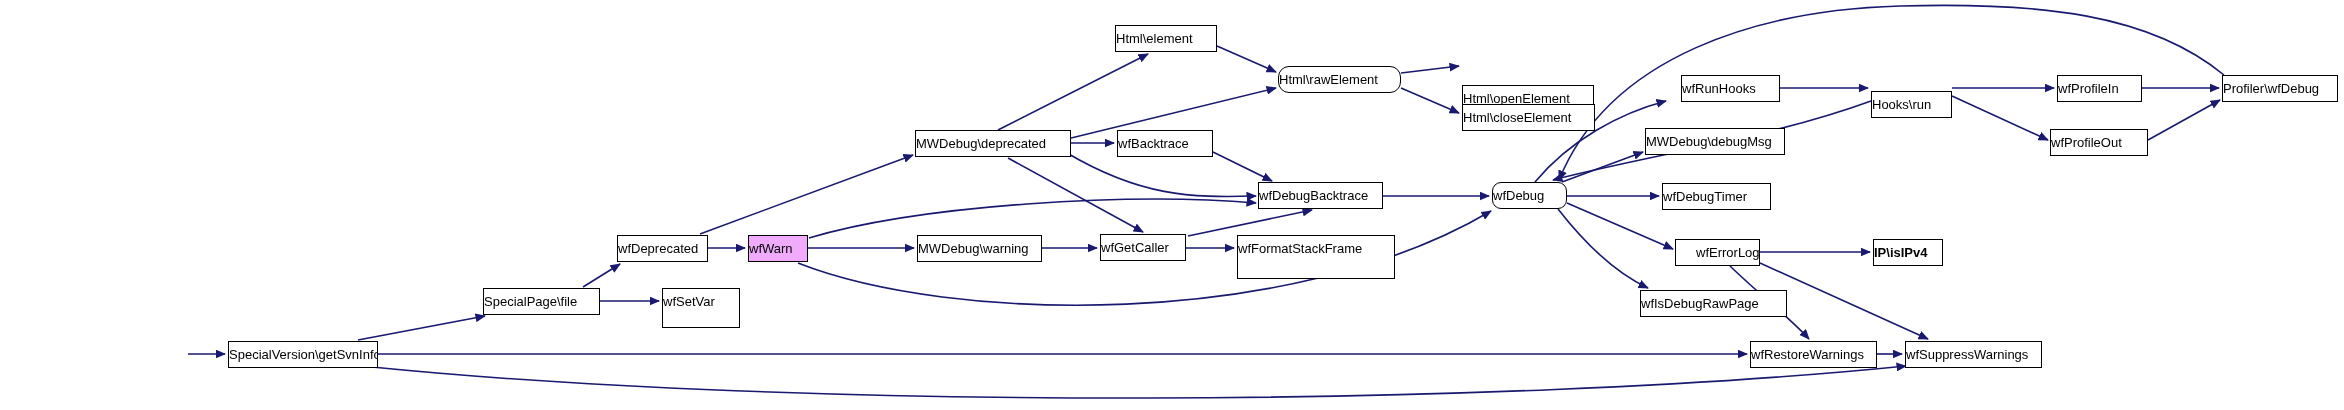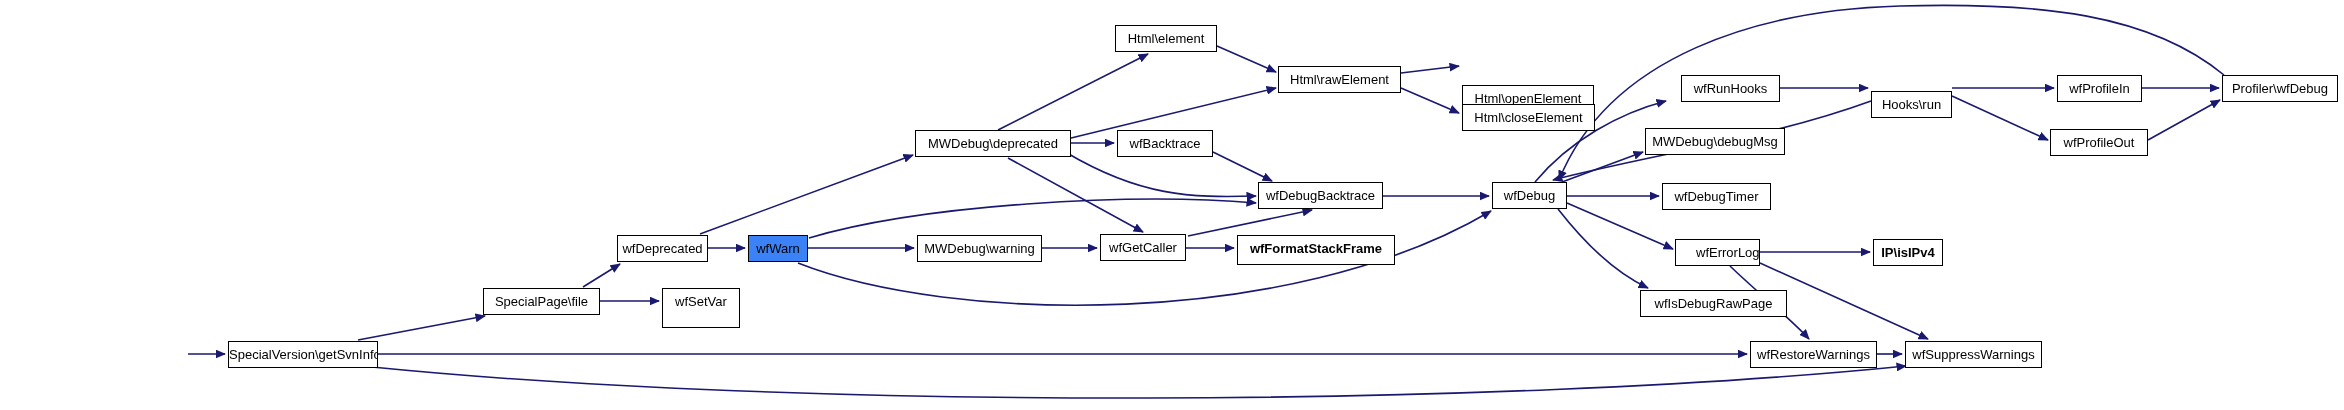--- a/index.html
+++ b/index.html
@@ -9,21 +9,20 @@
     font-family:"Liberation Sans", sans-serif;
     background:#ffffff;
     overflow:hidden;
   }
   #edges{position:absolute;left:0;top:0;width:2344px;height:410px;}
   #edges path.edge{fill:none;stroke-width:1.6px;}
   .node{
     position:absolute;
     box-sizing:border-box;
     border:1px solid #000000;
-    text-align:center;
     font-size:13px;
     color:#000000;
     white-space:nowrap;
     overflow:hidden;
     cursor:pointer;
   }
   .node.root{cursor:default;}
 </style>
 </head>
 <body>
@@ -73,32 +72,32 @@
       <path d="M 1767 88 L 1868 88" class="edge" stroke="#191970" marker-end="url(#arrow)"></path>
       <path d="M 1952 88 L 2054 88" class="edge" stroke="#191970" marker-end="url(#arrow)"></path>
       <path d="M 1952 96 L 2048 140" class="edge" stroke="#191970" marker-end="url(#arrow)"></path>
       <path d="M 2142 88 L 2219 88" class="edge" stroke="#191970" marker-end="url(#arrow)"></path>
       <path d="M 2148 140 L 2220 100" class="edge" stroke="#191970" marker-end="url(#arrow)"></path>
     </svg>
     <div class="node" style="left: 228px; top: 341px; width: 150px; height: 27px; line-height: 25px; background: rgb(255, 255, 255); border-color: rgb(0, 0, 0);">SpecialVersion\getSvnInfo</div>
     <div class="node" style="left: 483px; top: 288px; width: 117px; height: 27px; line-height: 25px; background: rgb(255, 255, 255); border-color: rgb(0, 0, 0);">SpecialPage\file</div>
     <div class="node" style="left: 662px; top: 288px; width: 78px; height: 40px; line-height: 25px; background: rgb(255, 255, 255); border-color: rgb(0, 0, 0);">wfSetVar</div>
     <div class="node" style="left: 617px; top: 235px; width: 91px; height: 27px; line-height: 25px; background: rgb(255, 255, 255); border-color: rgb(0, 0, 0);">wfDeprecated</div>
-    <div class="node" style="left: 748px; top: 235px; width: 60px; height: 27px; line-height: 25px; background: #3b82f6; border-color: rgb(0, 0, 0);">wfWarn</div>
+    <div class="node" style="left: 748px; top: 235px; width: 60px; height: 27px; line-height: 25px; background: #f0abfc; border-color: rgb(0, 0, 0);">wfWarn</div>
     <div class="node" style="left: 917px; top: 235px; width: 125px; height: 27px; line-height: 25px; background: rgb(255, 255, 255); border-color: rgb(0, 0, 0);">MWDebug\warning</div>
     <div class="node" style="left: 915px; top: 130px; width: 156px; height: 27px; line-height: 25px; background: rgb(255, 255, 255); border-color: rgb(0, 0, 0);">MWDebug\deprecated</div>
     <div class="node" style="left: 1115px; top: 25px; width: 102px; height: 27px; line-height: 25px; background: rgb(255, 255, 255); border-color: rgb(0, 0, 0);">Html\element</div>
-    <div class="node" style="left: 1278px; top: 66px; width: 123px; height: 27px; line-height: 25px; background: rgb(255, 255, 255); border-color: rgb(0, 0, 0);">Html\rawElement</div>
+    <div class="node" style="left: 1278px; top: 66px; width: 123px; height: 27px; line-height: 25px; background: rgb(255, 255, 255); border-color: rgb(0, 0, 0); border-radius: 11px;">Html\rawElement</div>
     <div class="node" style="left: 1462px; top: 52px; width: 132px; height: 27px; line-height: 25px; background: rgb(255, 255, 255); border-color: rgb(0, 0, 0); margin-top: 33px;">Html\openElement</div>
     <div class="node" style="left: 1462px; top: 104px; width: 133px; height: 27px; line-height: 25px; background: rgb(255, 255, 255); border-color: rgb(0, 0, 0);">Html\closeElement</div>
     <div class="node" style="left: 1117px; top: 130px; width: 96px; height: 27px; line-height: 25px; background: rgb(255, 255, 255); border-color: rgb(0, 0, 0);">wfBacktrace</div>
     <div class="node" style="left: 1258px; top: 182px; width: 125px; height: 27px; line-height: 25px; background: rgb(255, 255, 255); border-color: rgb(0, 0, 0);">wfDebugBacktrace</div>
     <div class="node" style="left: 1100px; top: 234px; width: 86px; height: 27px; line-height: 25px; background: rgb(255, 255, 255); border-color: rgb(0, 0, 0);">wfGetCaller</div>
-    <div class="node" style="left: 1237px; top: 235px; width: 158px; height: 30px; line-height: 25px; background: rgb(255, 255, 255); border-color: rgb(0, 0, 0); font-weight: bold;">wfFormatStackFrame</div>
-    <div class="node" style="left: 1492px; top: 182px; width: 75px; height: 27px; line-height: 25px; background: rgb(255, 255, 255); border-color: rgb(0, 0, 0);">wfDebug</div>
+    <div class="node" style="left: 1237px; top: 235px; width: 158px; height: 44px; line-height: 25px; background: rgb(255, 255, 255); border-color: rgb(0, 0, 0);">wfFormatStackFrame</div>
+    <div class="node" style="left: 1492px; top: 182px; width: 75px; height: 27px; line-height: 25px; background: rgb(255, 255, 255); border-color: rgb(0, 0, 0); border-radius: 9px;">wfDebug</div>
     <div class="node" style="left: 1668px; top: 75px; width: 99px; height: 27px; line-height: 25px; background: rgb(255, 255, 255); border-color: rgb(0, 0, 0); margin-left: 13px;">wfRunHooks</div>
     <div class="node" style="left: 1871px; top: 91px; width: 81px; height: 27px; line-height: 25px; background: rgb(255, 255, 255); border-color: rgb(0, 0, 0);">Hooks\run</div>
     <div class="node" style="left: 2057px; top: 75px; width: 85px; height: 27px; line-height: 25px; background: rgb(255, 255, 255); border-color: rgb(0, 0, 0);">wfProfileIn</div>
     <div class="node" style="left: 2222px; top: 75px; width: 116px; height: 27px; line-height: 25px; background: rgb(255, 255, 255); border-color: rgb(0, 0, 0);">Profiler\wfDebug</div>
     <div class="node" style="left: 2050px; top: 129px; width: 98px; height: 27px; line-height: 25px; background: rgb(255, 255, 255); border-color: rgb(0, 0, 0);">wfProfileOut</div>
     <div class="node" style="left: 1645px; top: 128px; width: 140px; height: 27px; line-height: 25px; background: rgb(255, 255, 255); border-color: rgb(0, 0, 0);">MWDebug\debugMsg</div>
     <div class="node" style="left: 1662px; top: 183px; width: 109px; height: 27px; line-height: 25px; background: rgb(255, 255, 255); border-color: rgb(0, 0, 0);">wfDebugTimer</div>
     <div class="node" style="left: 1675px; top: 239px; width: 85px; height: 27px; line-height: 25px; background: rgb(255, 255, 255); border-color: rgb(0, 0, 0); padding-left: 20px;">wfErrorLog</div>
     <div class="node" style="left: 1873px; top: 239px; width: 70px; height: 27px; line-height: 25px; background: rgb(255, 255, 255); border-color: rgb(0, 0, 0); font-weight: bold;">IP\isIPv4</div>
     <div class="node" style="left: 1640px; top: 290px; width: 147px; height: 27px; line-height: 25px; background: rgb(255, 255, 255); border-color: rgb(0, 0, 0);">wfIsDebugRawPage</div>

